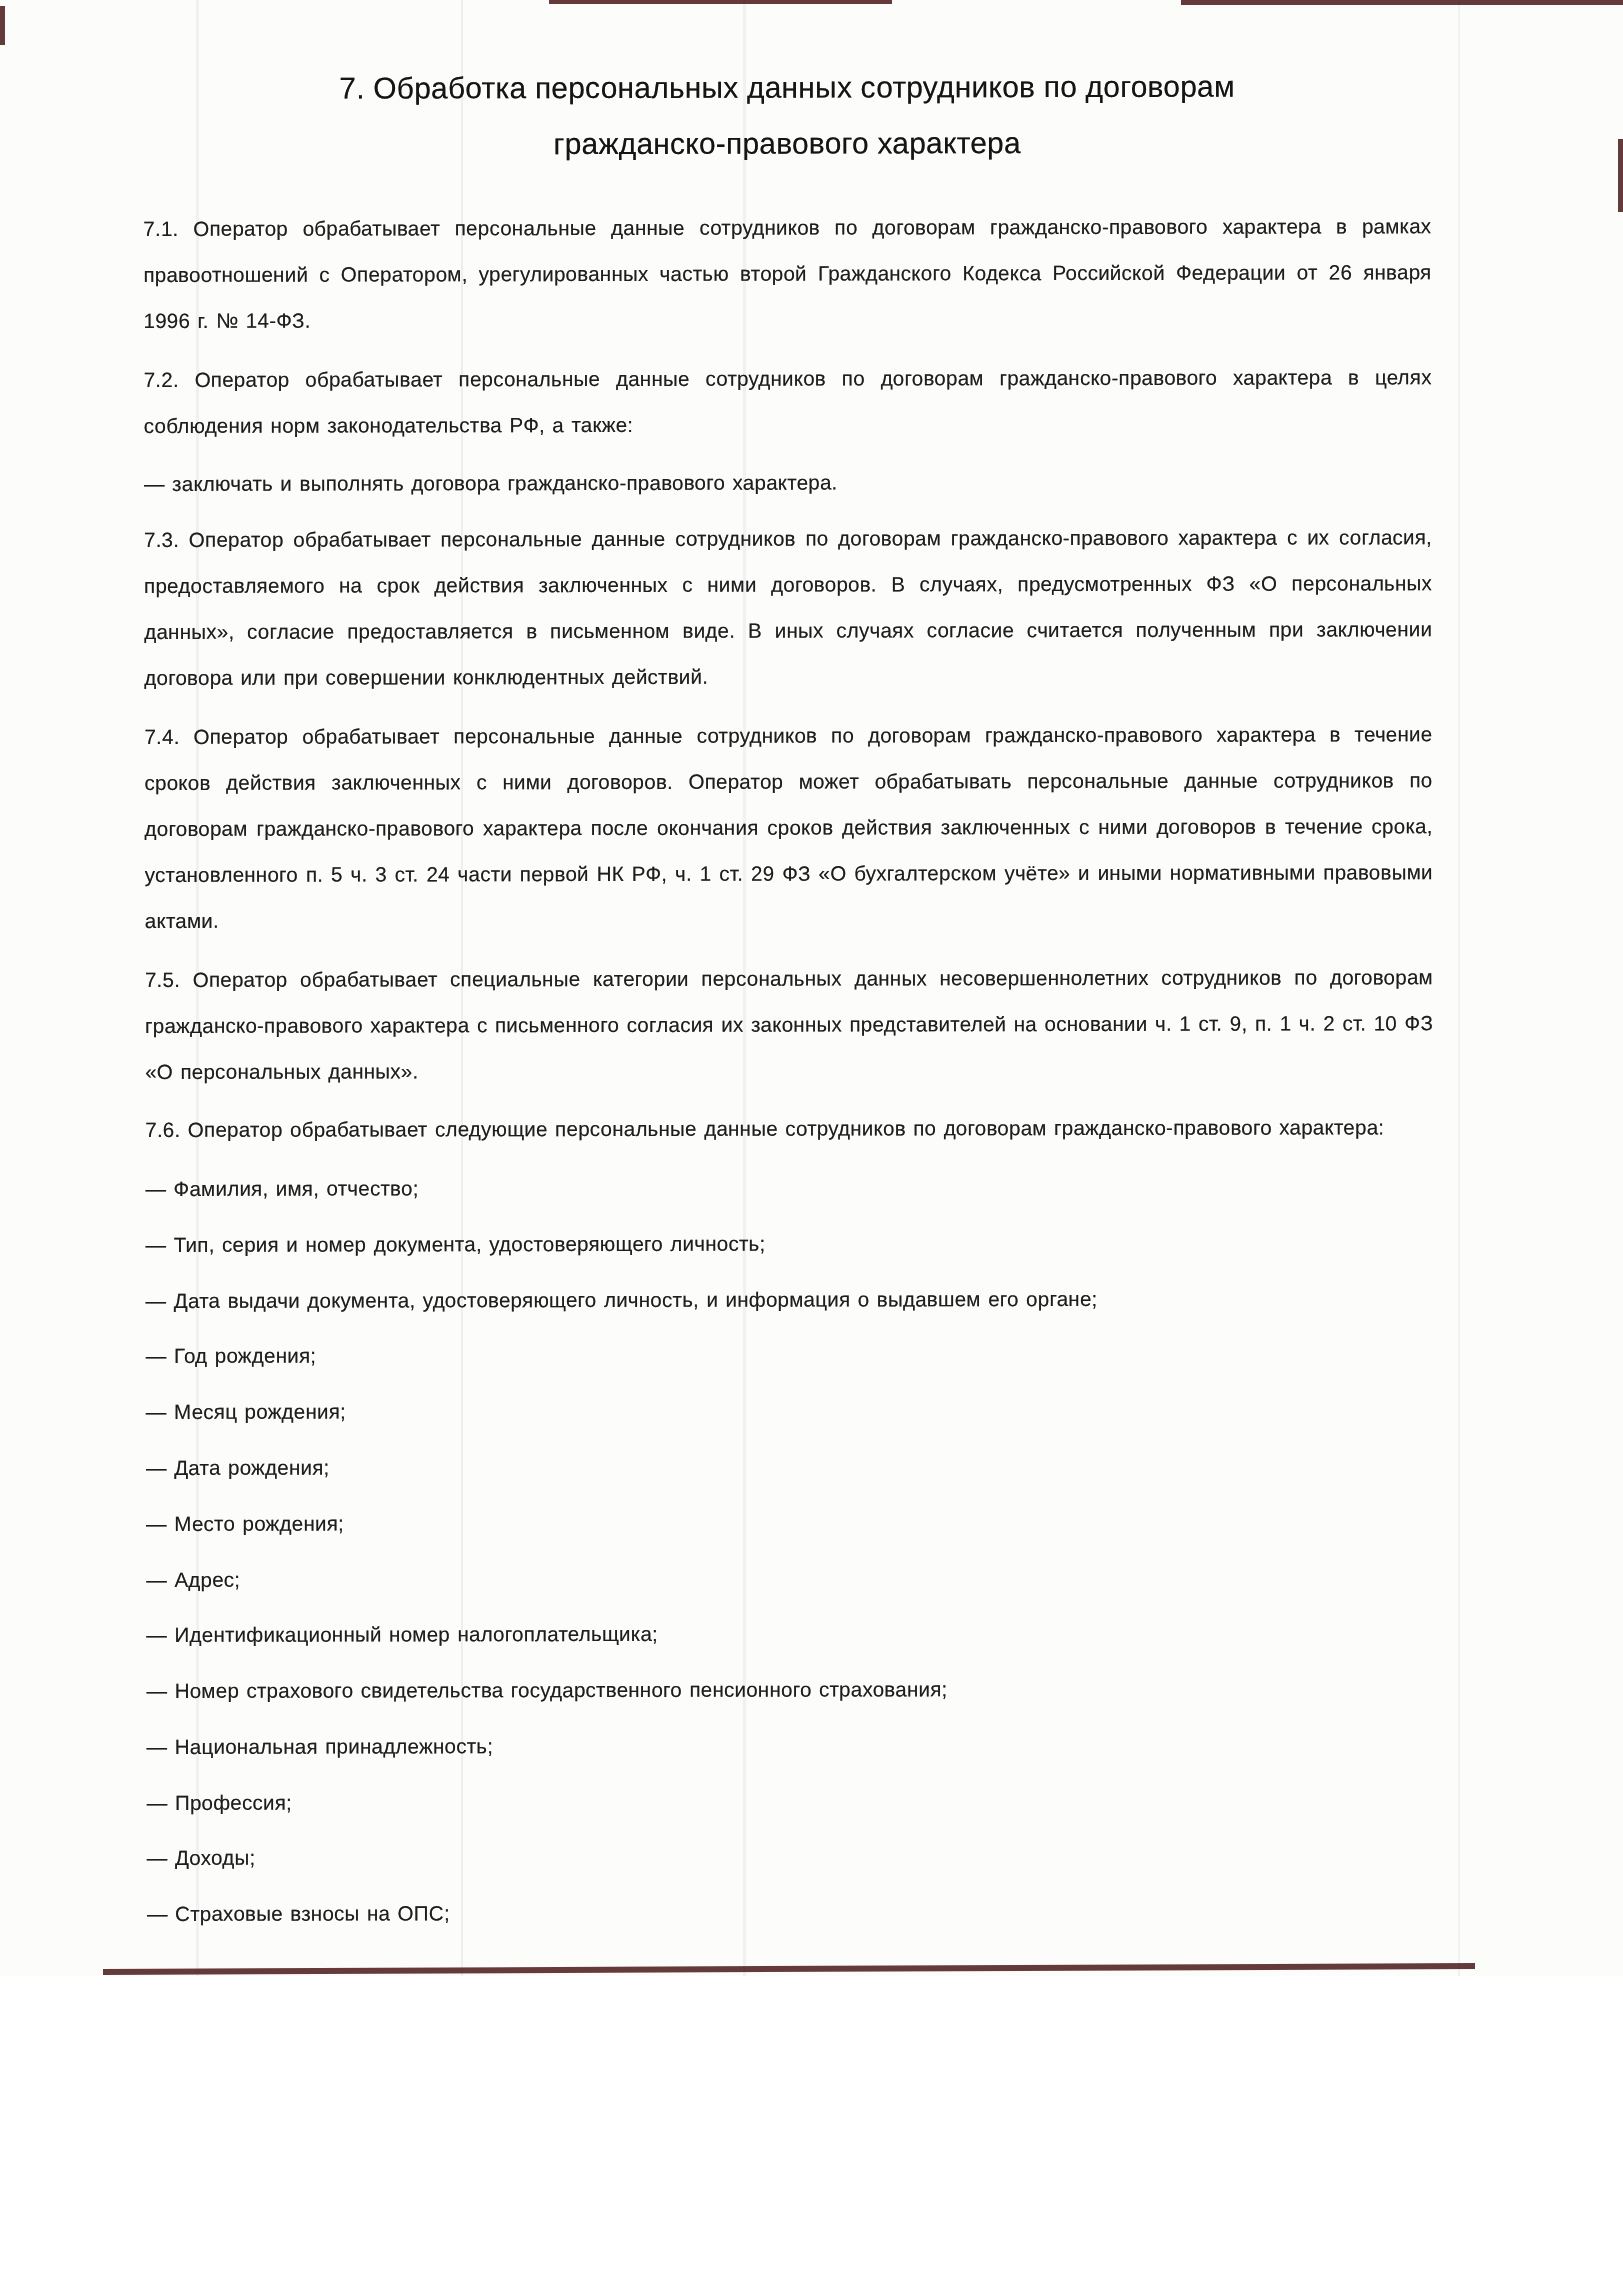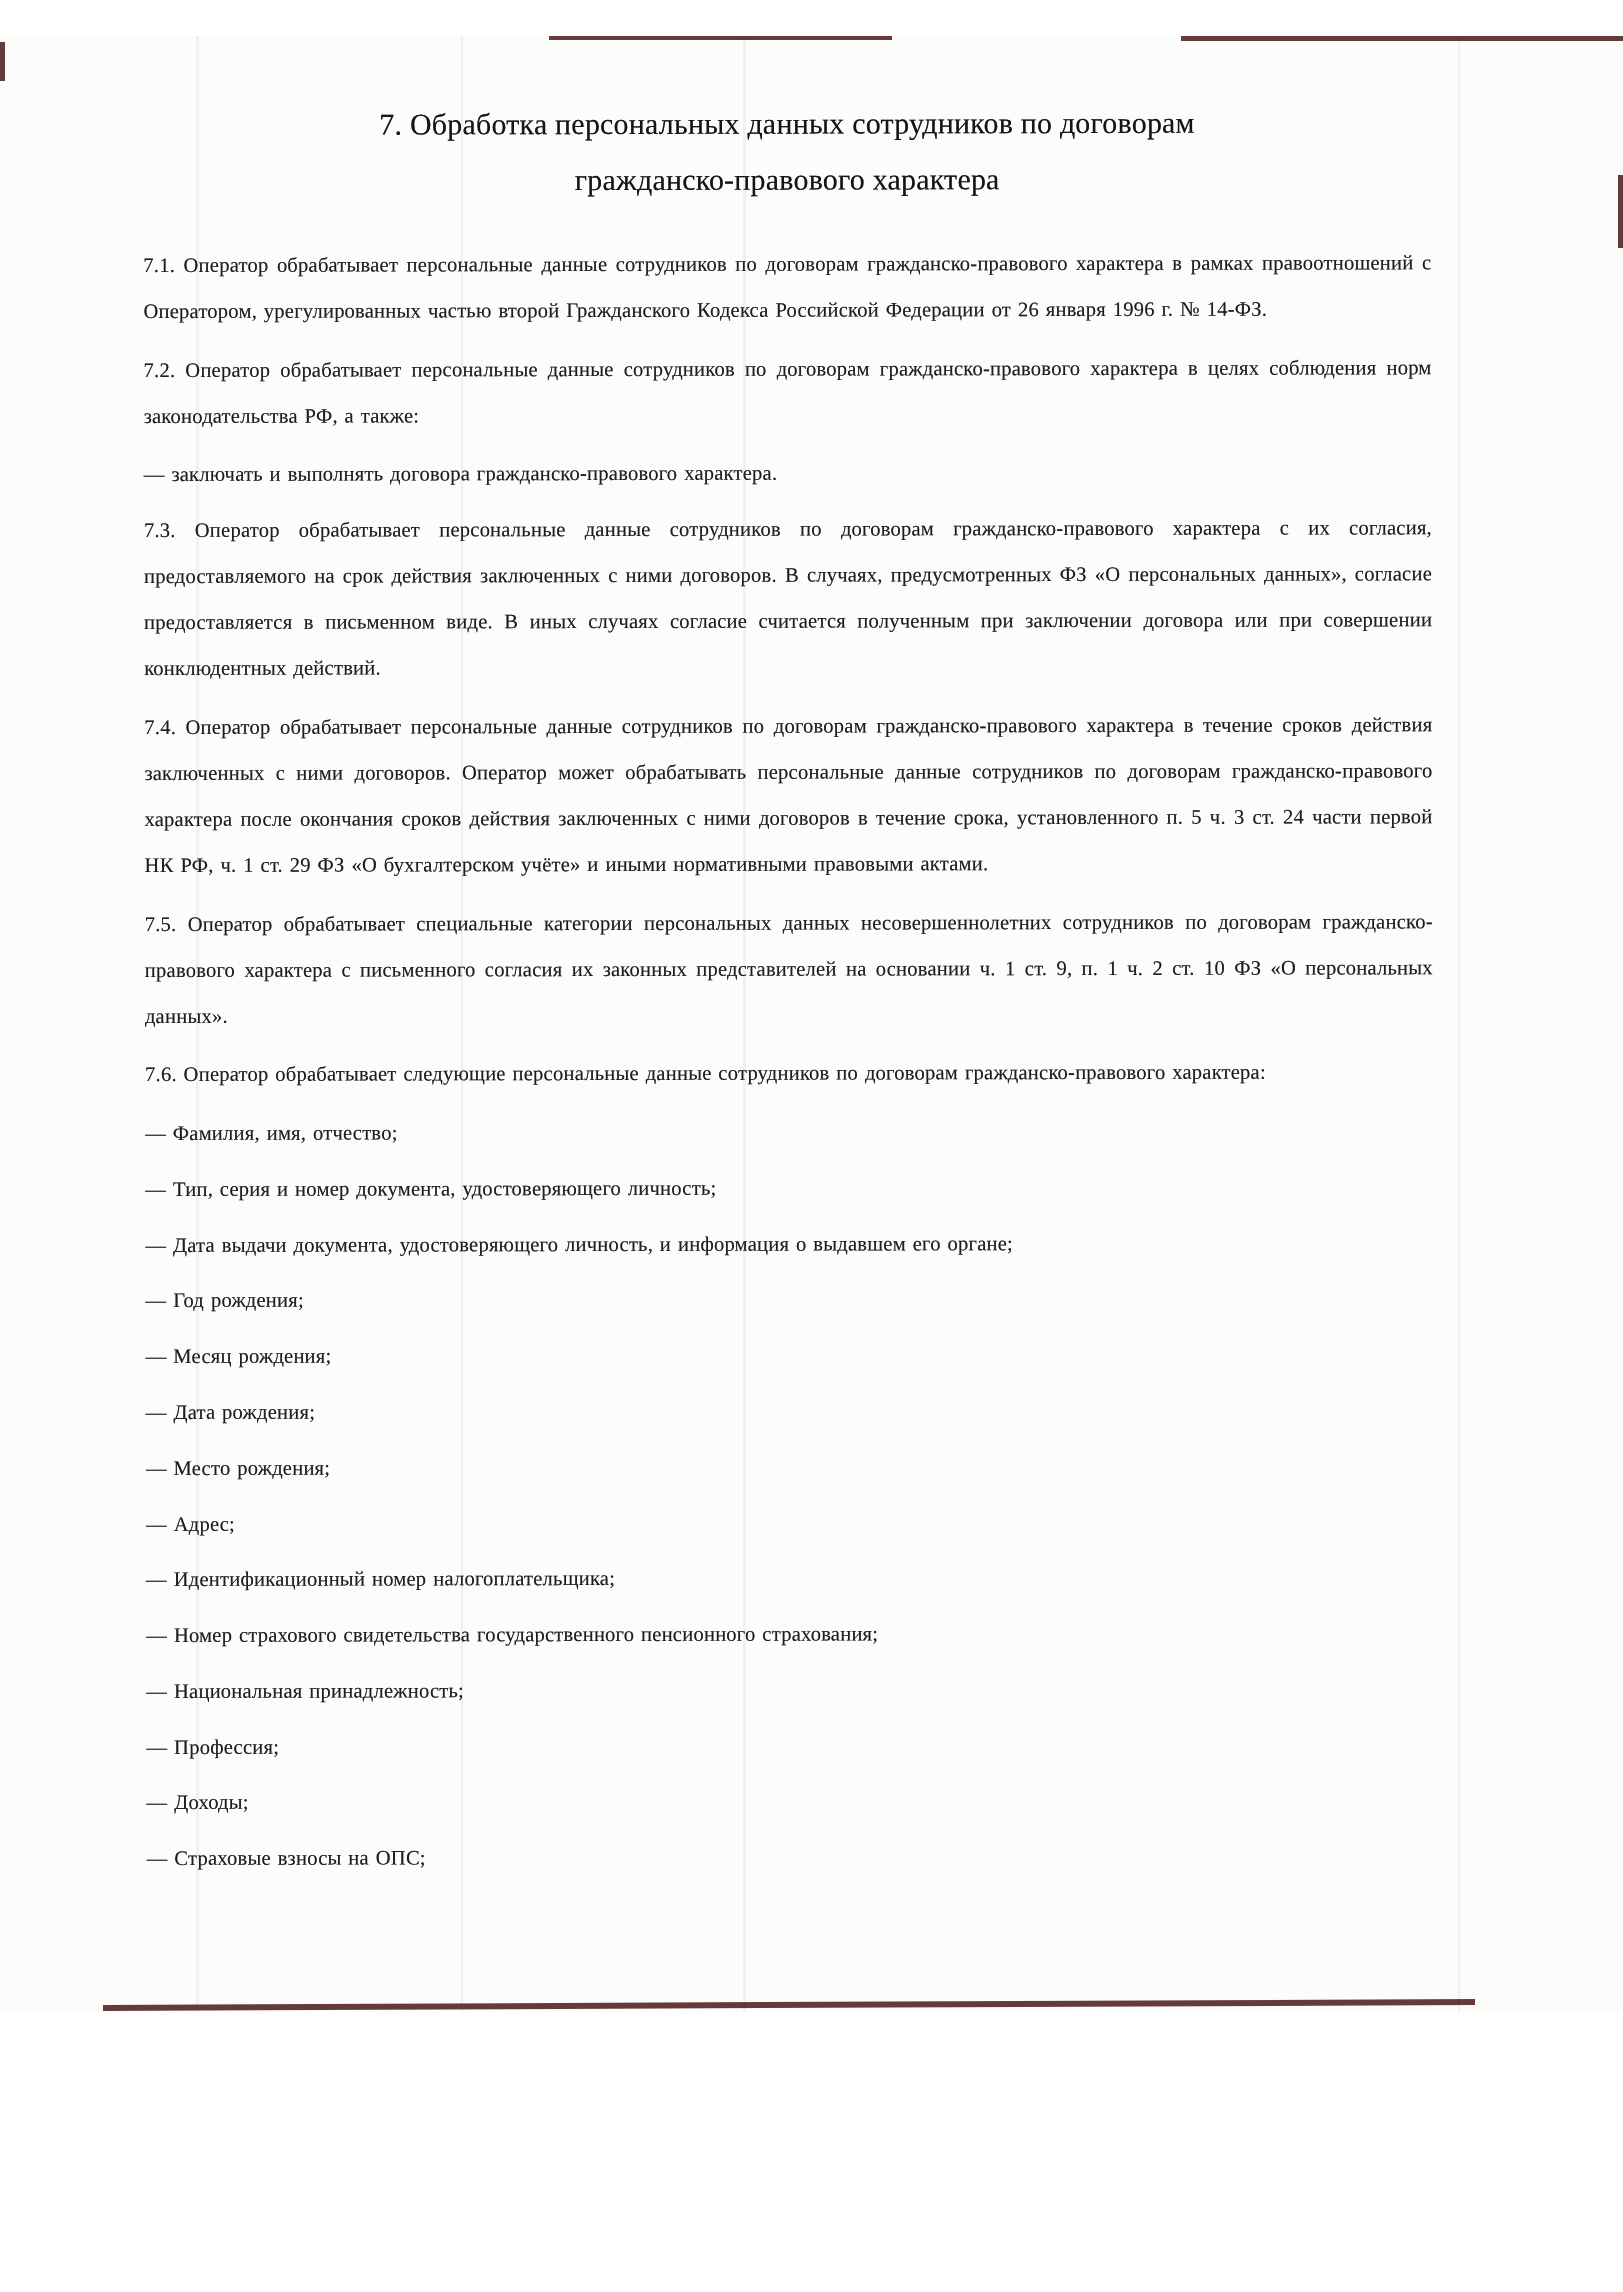--- a/index.html
+++ b/index.html
@@ -6,23 +6,22 @@
     margin: 0;
     padding: 0;
     background: #ffffff;
   }
   .page {
     position: relative;
     width: 1623px;
     height: 1976px;
     background: #fcfcfb;
     overflow: hidden;
-    font-family: Liberation Serif, serif;
+    font-family: Liberation Sans, sans-serif;
     color: #1e1e1e;
-    margin-top: 36px;
   }
   
   .streak {
     position: absolute;
     top: 0;
     bottom: 0;
     width: 2.9px;
     background: rgba(186, 196, 205, 0.18);
     pointer-events: none;
   }

